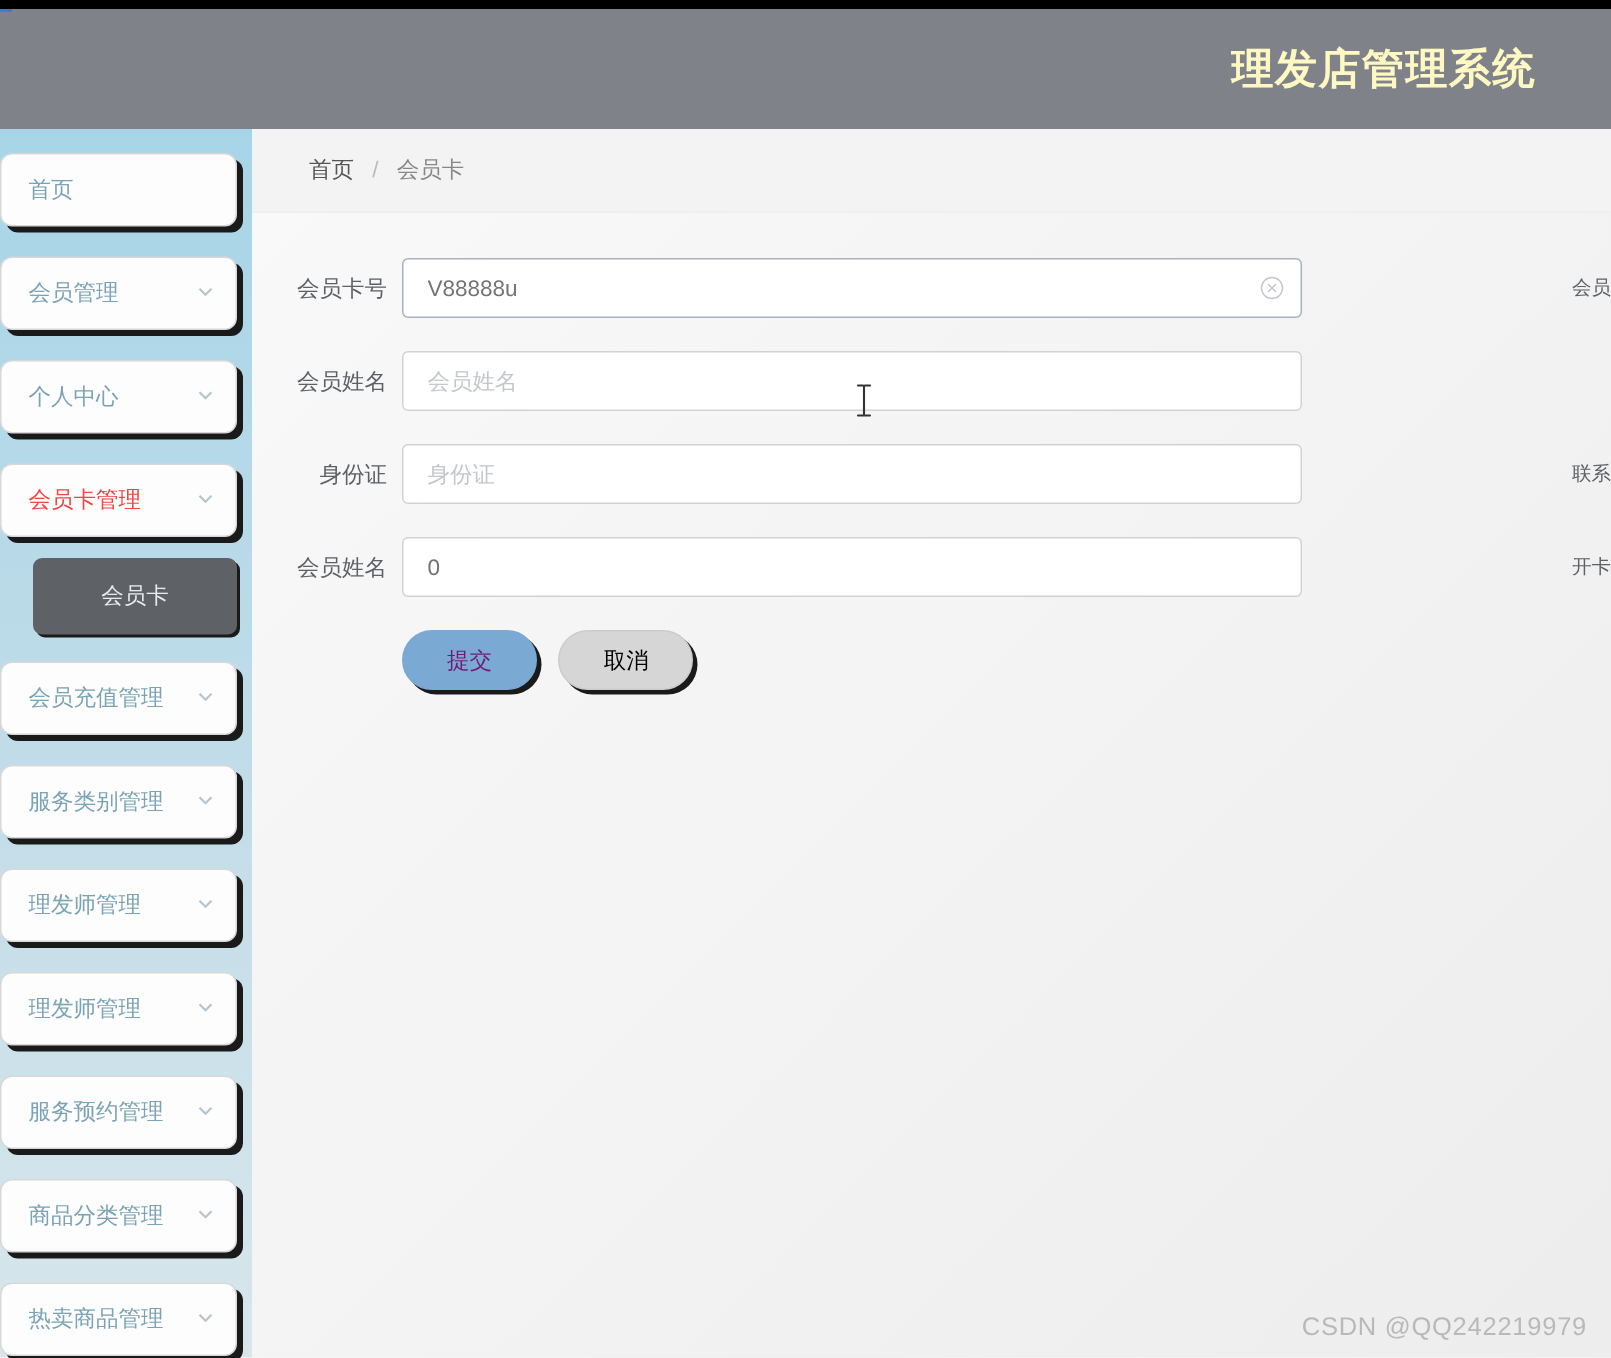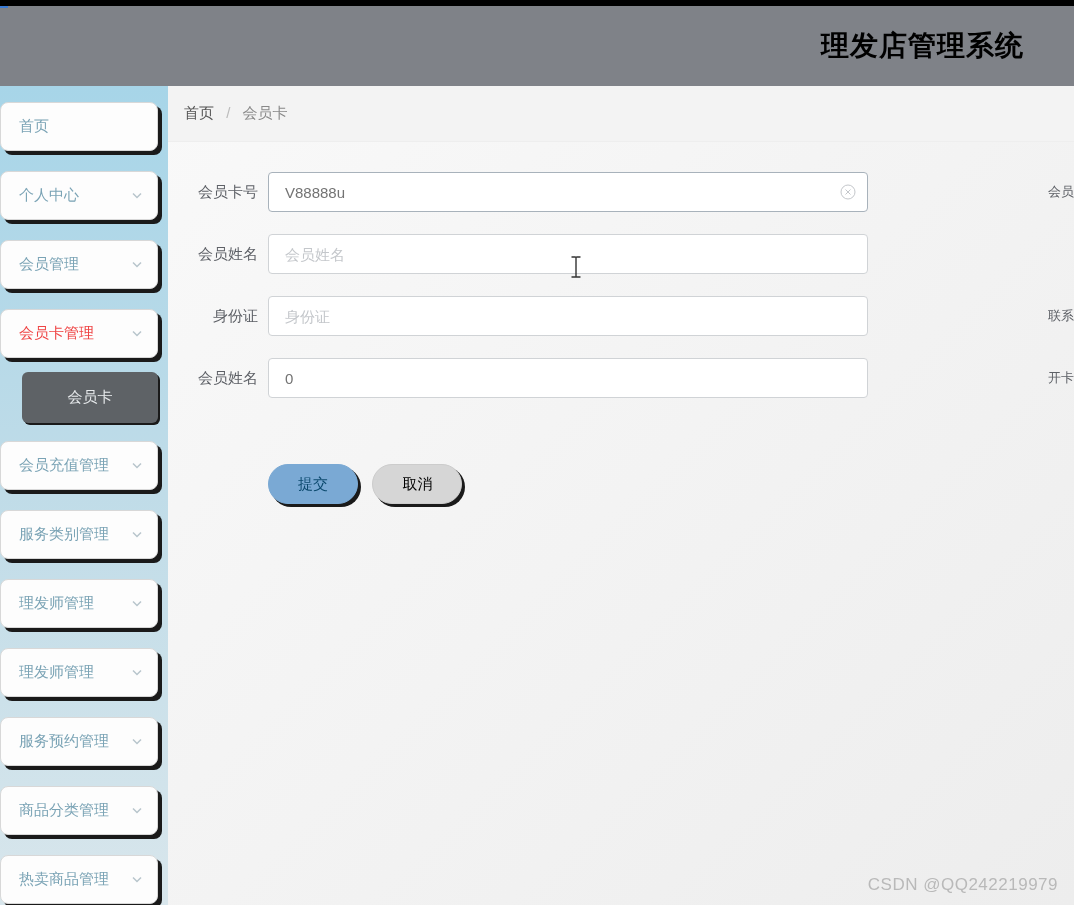--- a/index.html
+++ b/index.html
@@ -25,21 +25,21 @@
 }
 .header {
   height: 80px;
   background: #7f8288;
   display: flex;
   align-items: center;
   justify-content: flex-end;
   padding-right: 50px;
 }
 .header-title {
-  color: #000000;
+  color: #fef9c3;
   font-size: 28px;
   font-weight: 700;
   letter-spacing: 1px;
 }
 .body-wrap {
   display: flex;
   height: calc(905px - 86px);
 }
 .sidebar {
   width: 175px;
@@ -80,21 +80,21 @@
   cursor: pointer;
   box-shadow: 2px 2px 0 #1a1a1a;
 }
 .main {
   flex: 1;
   background: linear-gradient(135deg, #f9f9f9 0%, #ededed 100%);
   position: relative;
 }
 .breadcrumb {
   background: #f3f3f3;
-  padding: 18px 16px;
+  padding: 18px 38px;
   font-size: 15px;
   color: #888;
   border-bottom: 1px solid #eee;
 }
 .breadcrumb .home {
   color: #555;
   font-weight: 500;
 }
 .breadcrumb .sep {
   margin: 0 8px;
@@ -157,23 +157,22 @@
   height: 40px;
   border-radius: 20px;
   font-size: 15px;
   cursor: pointer;
   margin-right: 10px;
   border: 1px solid #ccc;
   box-shadow: 3px 3px 0 #1a1a1a;
 }
 .btn-primary {
   background: #7aa9d4;
-  color: #0c4a6e;
+  color: #701a75;
   border-color: #7aa9d4;
-  margin-top: 44px;
 }
 .btn-default {
   background: #d6d6d6;
   color: #000000;
 }
 .cursor-caret {
   position: absolute;
   left: 400px;
   top: 170px;
   pointer-events: none;
@@ -197,29 +196,29 @@
 <div class="header">
   <div class="header-title">理发店管理系统</div>
 </div>
 
 <div class="body-wrap">
   <div class="sidebar">
     <div class="side-item">
       <span>首页</span>
     </div>
     <div class="side-item">
+      <span>会员管理</span>
+      <span class="chev">
+        <svg width="12" height="12" viewBox="0 0 12 12">
+            <path d="M2 4l4 4 4-4" stroke="currentColor" stroke-width="1.5" fill="none"></path>
+          </svg>
+      </span>
+    </div>
+    <div class="side-item">
       <span>个人中心</span>
-      <span class="chev">
-        <svg width="12" height="12" viewBox="0 0 12 12">
-            <path d="M2 4l4 4 4-4" stroke="currentColor" stroke-width="1.5" fill="none"></path>
-          </svg>
-      </span>
-    </div>
-    <div class="side-item">
-      <span>会员管理</span>
       <span class="chev">
         <svg width="12" height="12" viewBox="0 0 12 12">
             <path d="M2 4l4 4 4-4" stroke="currentColor" stroke-width="1.5" fill="none"></path>
           </svg>
       </span>
     </div>
     <div class="side-item active-parent">
       <span>会员卡管理</span>
       <span class="chev">
         <svg width="12" height="12" viewBox="0 0 12 12">

